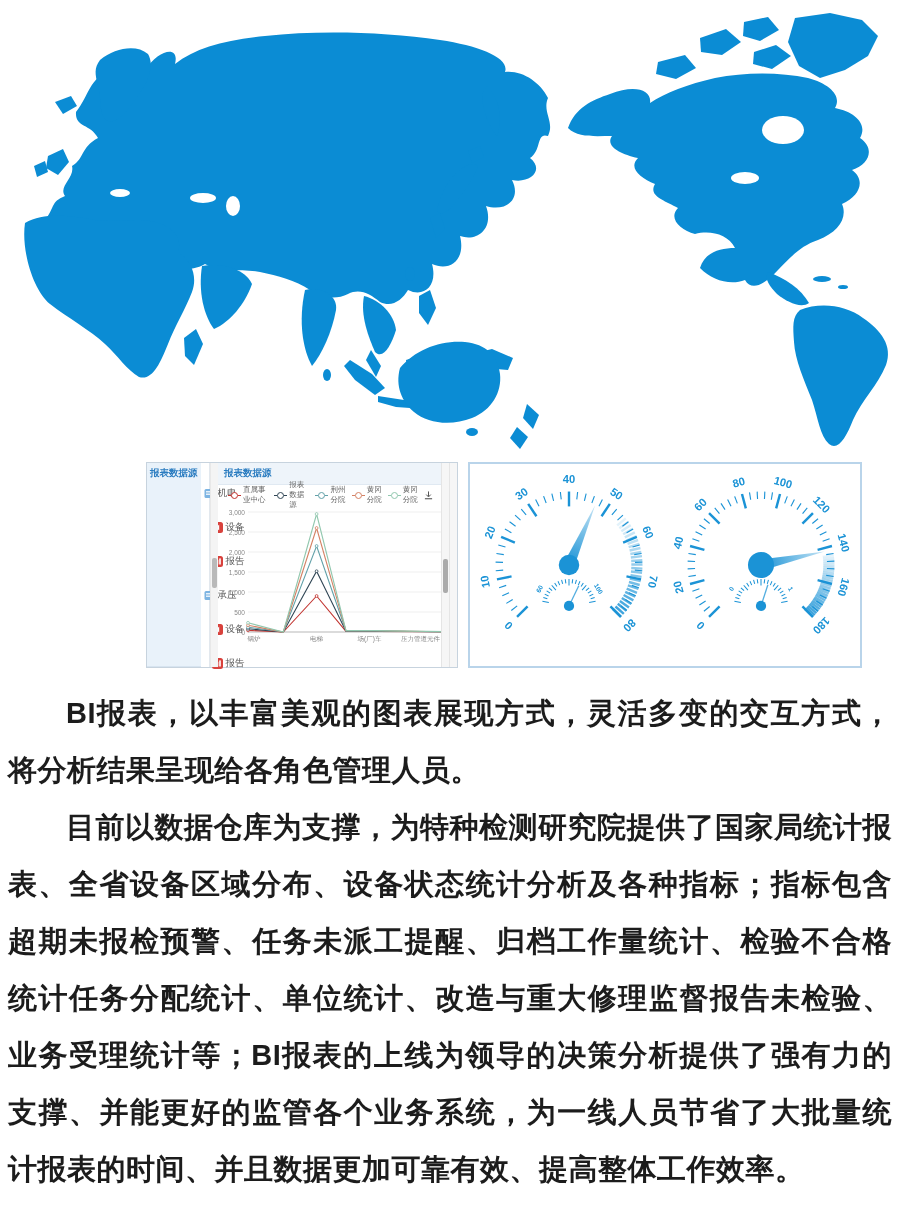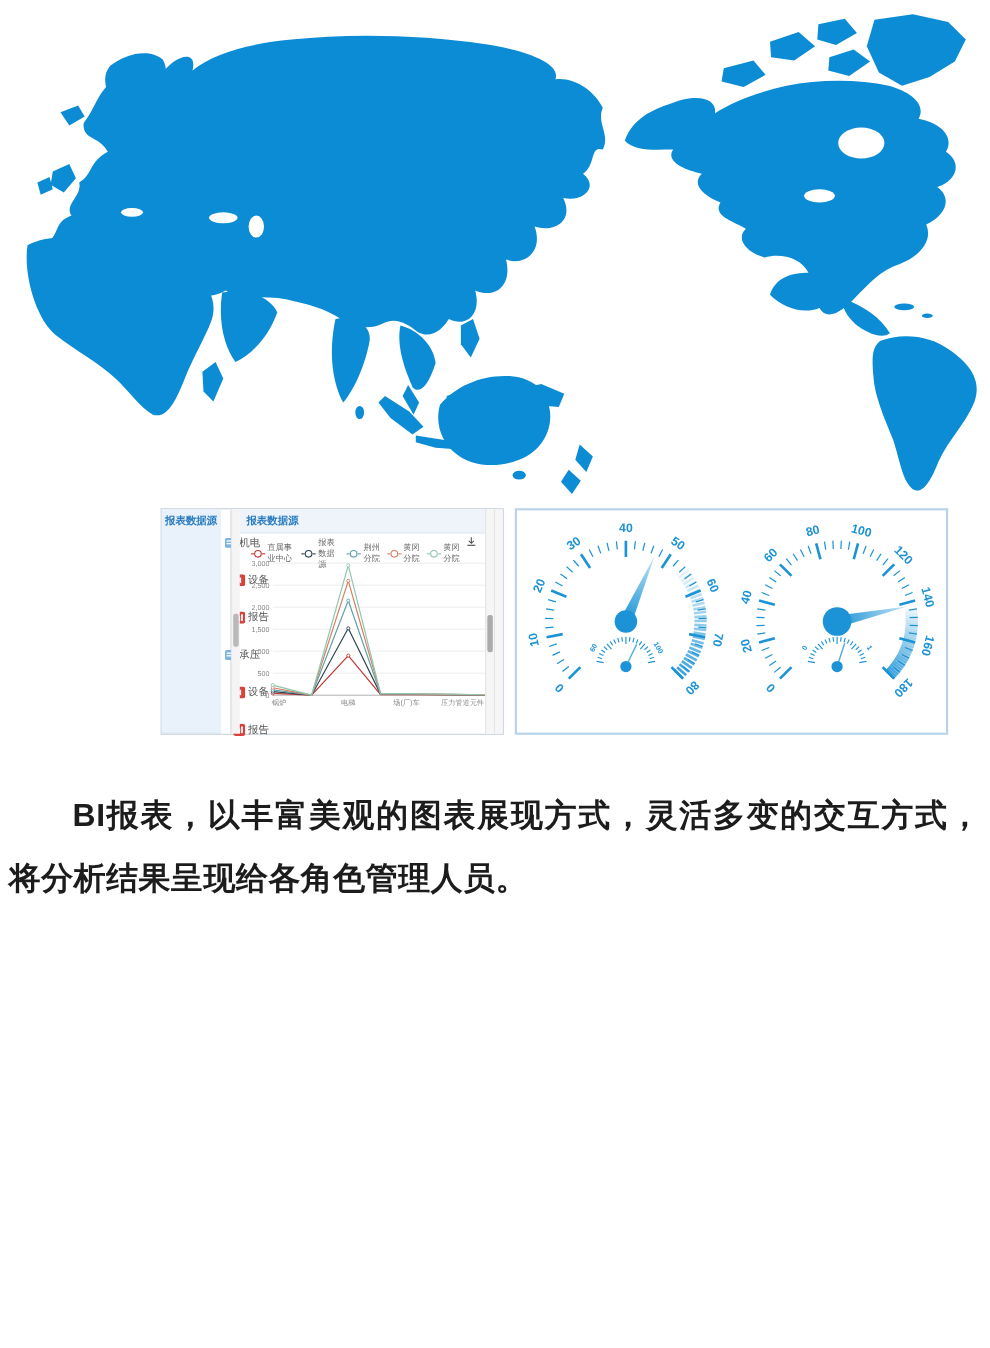--- a/index.html
+++ b/index.html
@@ -26,42 +26,42 @@
   .tree-row.child{margin-left:9px;font-family:Liberation Mono, monospace;}
   .ic{display:inline-flex;width:11px;height:11px;flex:0 0 auto;}
   .lbl{font-size:9.5px;color:#555;}
   .bi-scroll{width:7px;background:#f4f4f4;border-left:1px solid #e8e8e8;position:relative;}
   .bi-scroll .thumb{position:absolute;left:1px;width:5px;height:30px;top:95px;background:#b9b9b9;border-radius:2px;}
   .bi-main{flex:1;display:flex;flex-direction:column;min-width:0;}
   .bi-main-hd{
     background:#eef4fa;color:#2a7cc0;font-weight:bold;font-size:9.5px;
     padding:4px 6px;border-bottom:1px solid #e0e9f2;
   }
-  .legend-row{display:flex;align-items:flex-start;gap:6px;padding:3px 4px 0 10px;height:14px;}
+  .legend-row{display:flex;align-items:center;gap:6px;padding:3px 4px 0 10px;height:14px;}
   .legend-item{display:flex;align-items:center;gap:2px;font-size:7.5px;color:#666;}
   .lm{display:inline-flex;align-items:center;}
   .lm i{display:inline-block;}
   .lm .dash{width:3px;height:1px;}
   .lm .circ{width:5px;height:5px;border-radius:50%;border:1px solid;background:#fff;}
   .dl{margin-left:auto;margin-right:4px;display:inline-flex;}
   .chart-box{flex:1;position:relative;}
   .chart-box svg{position:absolute;left:0;top:0;}
   .bi-right-rail{width:16px;display:flex;}
   .rail{width:7px;background:#f6f6f6;border-left:1px solid #e5e5e5;position:relative;}
   .rail .thumb{position:absolute;left:1px;width:5px;height:34px;top:96px;background:#ababab;border-radius:2px;}
   
   .gauge-panel{
     position:absolute;left:468px;top:462px;width:394px;height:206px;
     background:#fff;border:2px solid #b9d4ea;box-sizing:border-box;
     display:flex;align-items:center;justify-content:space-evenly;
   }
   .gauge-panel svg{display:block;}
   
   .text-block{
-    position:absolute;left:8px;top:714px;width:884px;
+    position:absolute;left:8px;top:685px;width:884px;
     font-size:29px;font-weight:bold;color:#1c1c1c;
     line-height:57px;text-align:justify;letter-spacing:0.5px;
   }
   .text-block p{margin:0;text-indent:2em;}
 </style>
 </head>
 <body>
 
 <div class="map-wrap">
   <svg viewBox="0 0 900 446" width="900" height="446">
@@ -533,13 +533,14 @@
       <text x="31.2" y="26.0" font-size="7" font-weight="bold" fill="#1b93d6" text-anchor="middle" dominant-baseline="middle" transform="rotate(60 31.2 26.0)">1</text>
       <line x1="0" y1="44" x2="7.4" y2="21.2" stroke="#1b93d6" stroke-width="1.4" stroke-opacity="0.75"></line>
       <circle cx="0" cy="44" r="5.5" fill="#1b93d6"></circle>
       <polygon points="-1.75,-5.74 68.47,-14.55 0.73,5.96" fill="url(#nd1)"></polygon>
       <circle cx="0" cy="0" r="14" fill="#1b93d6"></circle>
     </svg>
 </div>
 
 <div class="text-block">
   <p>BI报表，以丰富美观的图表展现方式，灵活多变的交互方式，将分析结果呈现给各角色管理人员。</p>
+  <p>目前以数据仓库为支撑，为特种检测研究院提供了国家局统计报表、全省设备区域分布、设备状态统计分析及各种指标；指标包含超期未报检预警、任务未派工提醒、归档工作量统计、检验不合格统计任务分配统计、单位统计、改造与重大修理监督报告未检验、业务受理统计等；BI报表的上线为领导的决策分析提供了强有力的支撑、并能更好的监管各个业务系统，为一线人员节省了大批量统计报表的时间、并且数据更加可靠有效、提高整体工作效率。</p>
 </div>
 
 </body></html>

